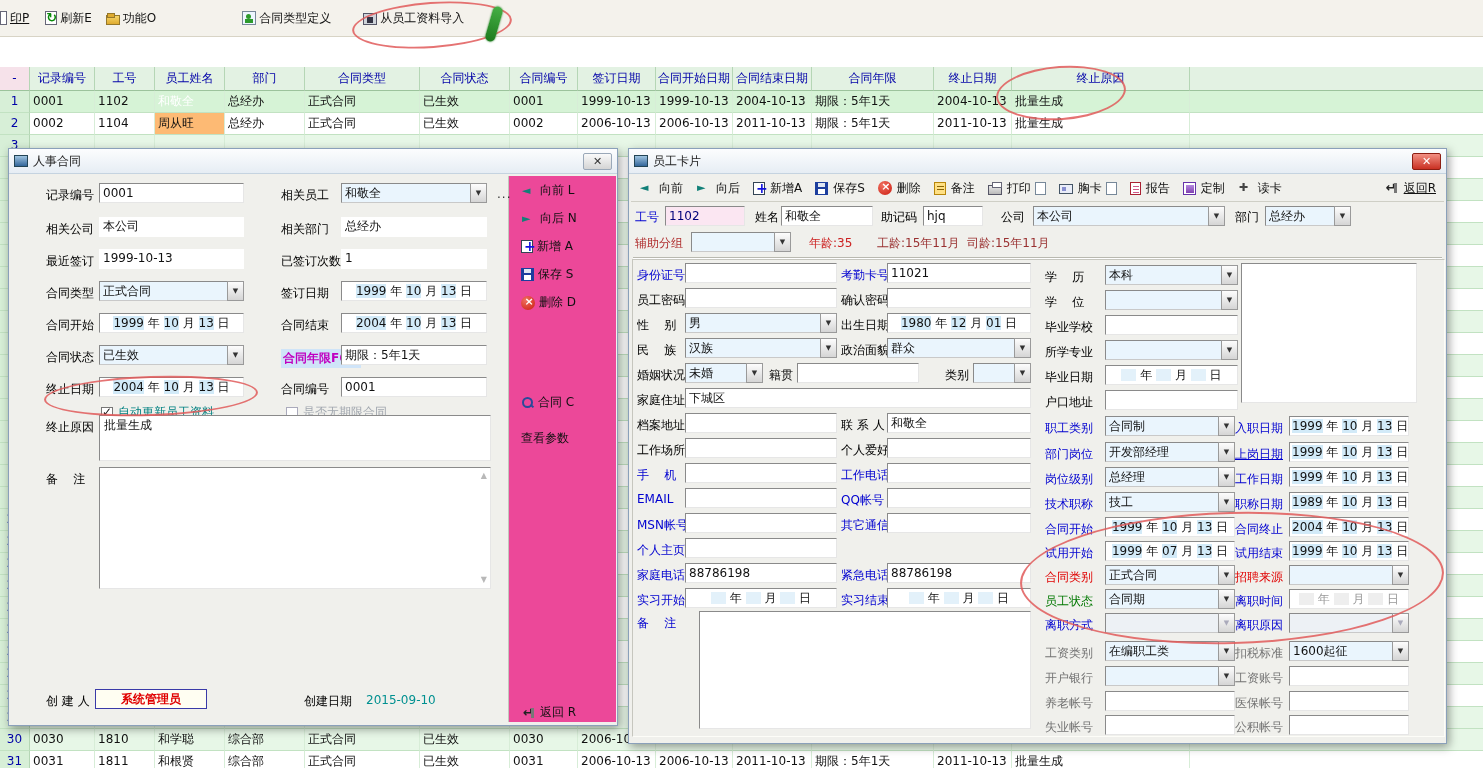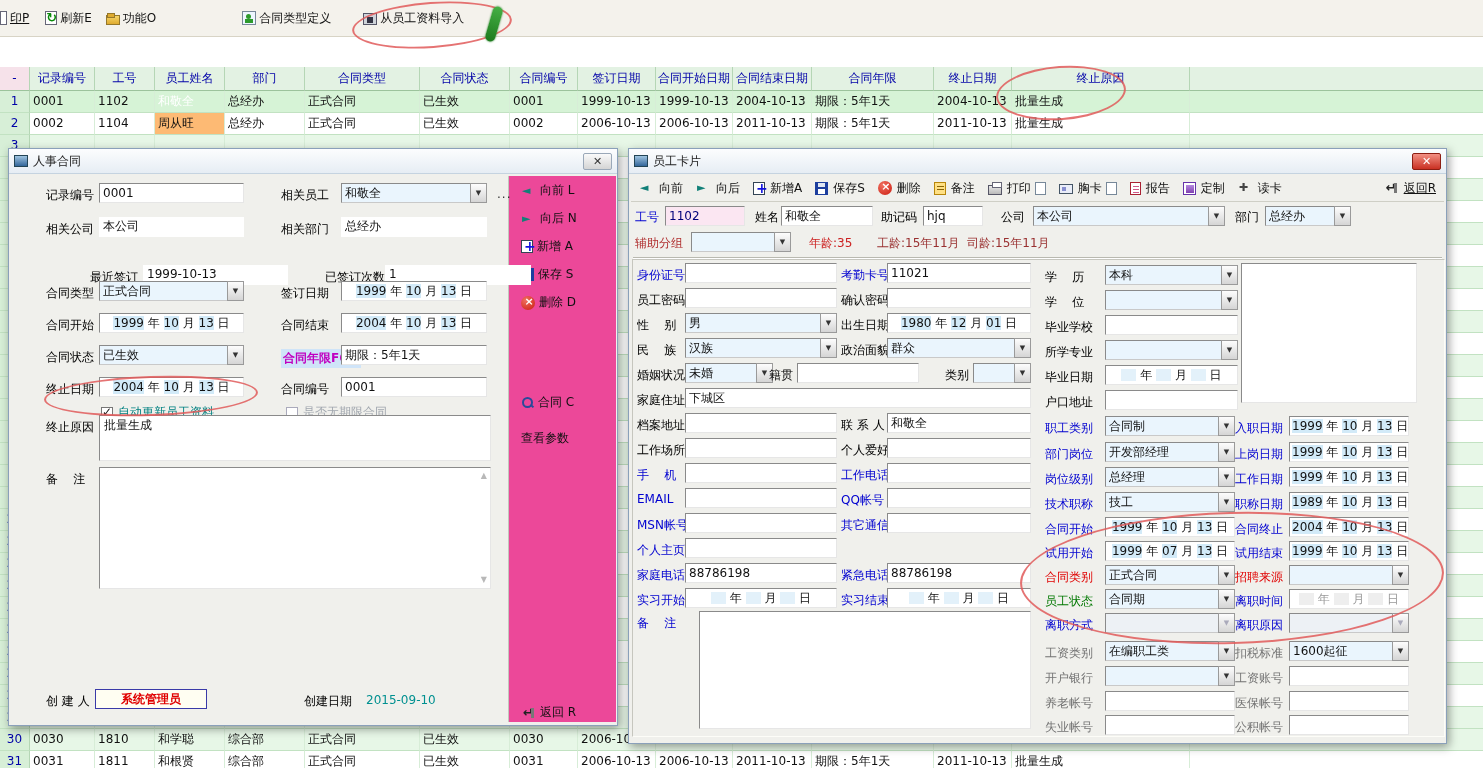--- a/index.html
+++ b/index.html
@@ -741,21 +741,21 @@
             <span class="ca">▼</span>
           </span>
           <span class="morebtn" style="left: 488px;">...</span>
         </div>
         <div class="row" style="top: 68px;">
           <span class="lab ck" style="left: 37px; width: 56px;">相关公司</span>
           <span class="fld flat" style="left: 90px; width: 145px;">本公司</span>
           <span class="lab ck" style="left: 272px; width: 64px;">相关部门</span>
           <span class="fld flat" style="left: 332px; width: 146px;">总经办</span>
         </div>
-        <div class="row" style="top: 116px; margin-left: 44px;">
+        <div class="row" style="top: 100px;">
           <span class="lab ck" style="left: 37px; width: 56px;">最近签订</span>
           <span class="fld flat" style="left: 90px; width: 145px;">1999-10-13</span>
           <span class="lab ck" style="left: 272px; width: 64px;">已签订次数</span>
           <span class="fld flat" style="left: 332px; width: 146px;">1</span>
         </div>
         <div class="row" style="top: 132px;">
           <span class="lab ck" style="left: 37px; width: 56px;">合同类型</span>
           <span class="fld combo" style="left: 90px; width: 145px;">
             <span class="cv">正式合同</span>
             <span class="ca">▼</span>
@@ -931,21 +931,21 @@
             <span class="ca">▼</span>
           </span>
           <span class="lab ck" style="left: 212px; width: 46px;">政治面貌</span>
           <span class="fld combo" style="left: 258px; width: 144px;">
             <span class="cv">群众</span>
             <span class="ca">▼</span>
           </span>
         </div>
         <div class="row" style="top: 214px;">
           <span class="lab ck" style="left: 8px; width: 48px;">婚姻状况</span>
-          <span class="fld combo" style="left: 56px; width: 88px;">
+          <span class="fld combo" style="left: 56px; width: 78px;">
             <span class="cv">未婚</span>
             <span class="ca">▼</span>
           </span>
           <span class="lab ck" style="left: 140px; width: 26px;">籍贯</span>
           <span class="fld inp" style="left: 168px; width: 122px;"></span>
           <span class="lab ck" style="left: 316px; width: 26px;">类别</span>
           <span class="fld combo" style="left: 344px; width: 58px;">
             <span class="cv"></span>
             <span class="ca">▼</span>
           </span>
@@ -1045,21 +1045,21 @@
           </span>
           <span class="lab cb" style="left: 606px; width: 52px;">入职日期</span>
           <span class="fld datef" style="left: 660px; width: 120px;"><span class="hl">1999</span> 年 <span class="hl">10</span> 月 <span class="hl">13</span> 日</span>
         </div>
         <div class="row" style="top: 293px;">
           <span class="lab cb" style="left: 416px; width: 58px;">部门岗位</span>
           <span class="fld combo" style="left: 476px; width: 130px;">
             <span class="cv">开发部经理</span>
             <span class="ca">▼</span>
           </span>
-          <span class="lab cb" style="left: 606px; width: 52px;">上岗日期</span>
+          <span class="lab cb" style="left: 606px; width: 52px; text-decoration: underline;">上岗日期</span>
           <span class="fld datef" style="left: 660px; width: 120px;"><span class="hl">1999</span> 年 <span class="hl">10</span> 月 <span class="hl">13</span> 日</span>
         </div>
         <div class="row" style="top: 318px;">
           <span class="lab cb" style="left: 416px; width: 58px;">岗位级别</span>
           <span class="fld combo" style="left: 476px; width: 130px;">
             <span class="cv">总经理</span>
             <span class="ca">▼</span>
           </span>
           <span class="lab cb" style="left: 606px; width: 52px;">工作日期</span>
           <span class="fld datef" style="left: 660px; width: 120px;"><span class="hl">1999</span> 年 <span class="hl">10</span> 月 <span class="hl">13</span> 日</span>

